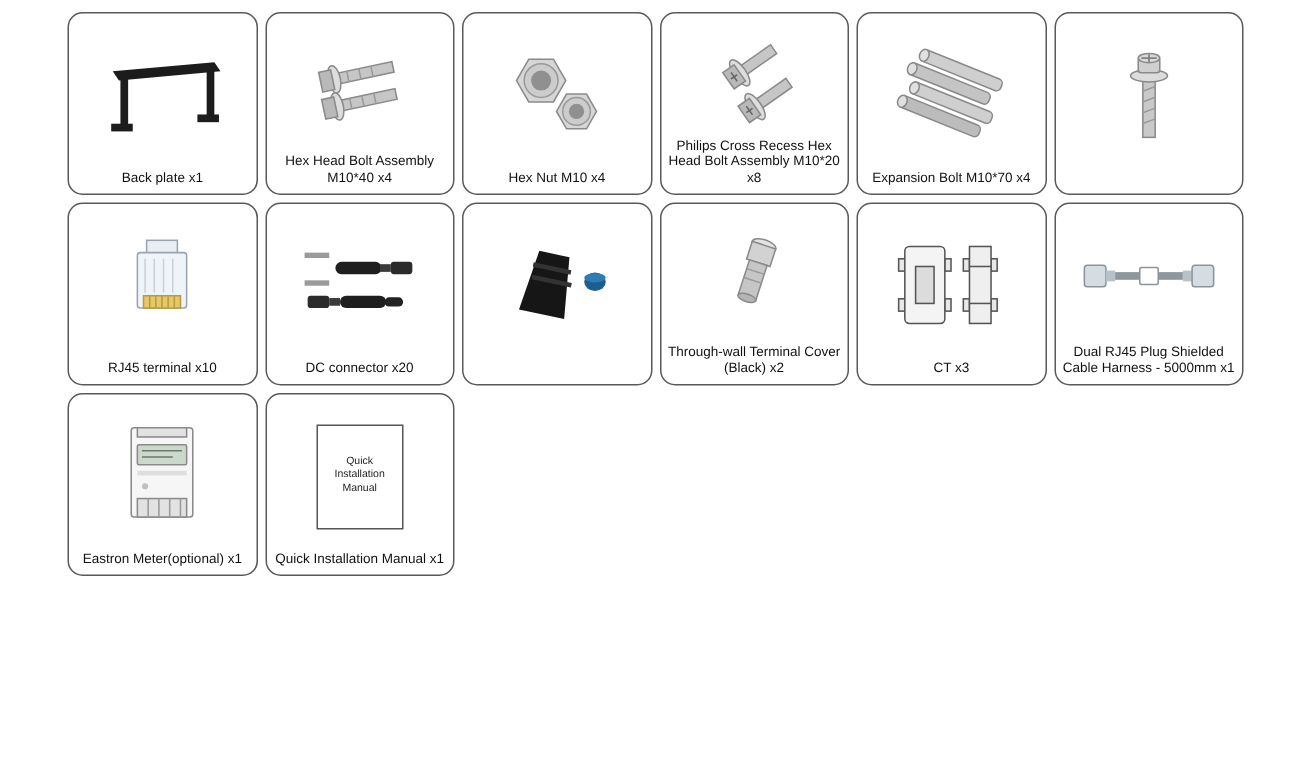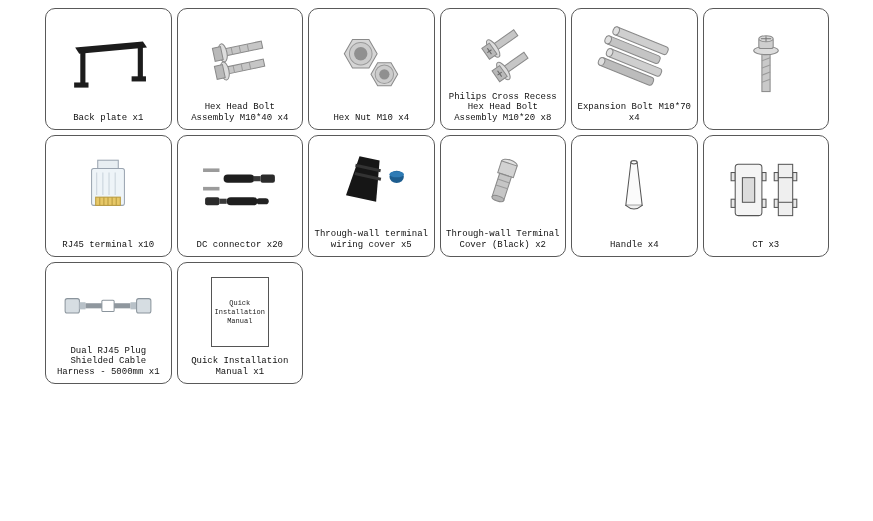--- a/index.html
+++ b/index.html
@@ -7,21 +7,20 @@
   body { font-family: "Liberation Sans", sans-serif; position: relative; }
   .grid {
     position: absolute; left: 45px; top: 8px; width: 784px;
     display: grid; grid-template-columns: repeat(6, 1fr);
     grid-auto-rows: 122px; gap: 5px;
   }
   .cell {
     border: 1px solid #595959; border-radius: 10px; background: #fff;
     display: flex; flex-direction: column; align-items: center;
     padding: 5px 4px 5px;
-    font-family: Liberation Mono, monospace;
   }
   .icon {
     flex: 1 1 auto; width: 100%;
     display: flex; align-items: center; justify-content: center;
     overflow: hidden; min-height: 0;
   }
   .icon svg { max-height: 100%; }
   .label {
     flex: 0 0 auto; font-size: 9px; line-height: 1.2; text-align: center;
     color: #111; width: 100%;
@@ -189,50 +188,39 @@
       <svg width="104" height="78" viewBox="0 0 100 76">
         <g transform="rotate(12 46 34)">
           <path d="M34 12 h20 l5 40 h-30 z" fill="#161616"></path>
           <rect x="32" y="20" width="25" height="3" fill="#333333"></rect>
           <rect x="33" y="28" width="26" height="3" fill="#333333"></rect>
         </g>
         <ellipse cx="75" cy="30" rx="7" ry="6" fill="#1d5d8f"></ellipse>
         <ellipse cx="75" cy="27.5" rx="7" ry="3" fill="#2e7bb5"></ellipse>
       </svg>
     </div>
-    <div class="label">Through-wall terminal wiring cover x5</div>
   </div>
 
   <div class="cell">
     <div class="icon">
       <svg width="104" height="78" viewBox="0 0 100 76">
         <g transform="rotate(18 50 36)">
           <ellipse cx="50" cy="16" rx="8" ry="3.5" fill="#e2e2e2" stroke="#8a8a8a"></ellipse>
           <rect x="42" y="16" width="16" height="12" fill="#d2d2d2" stroke="#8a8a8a"></rect>
           <rect x="44" y="28" width="12" height="24" fill="#c6c6c6" stroke="#8a8a8a"></rect>
           <line x1="44" y1="34" x2="56" y2="34" stroke="#9a9a9a"></line>
             <line x1="44" y1="40" x2="56" y2="40" stroke="#9a9a9a"></line>
           <ellipse cx="50" cy="52" rx="6" ry="2.5" fill="#b5b5b5" stroke="#8a8a8a"></ellipse>
         </g>
       </svg>
     </div>
     <div class="label">Through-wall Terminal Cover (Black) x2</div>
   </div>
 
 
-  <div class="cell">
-    <div class="icon">
-      <svg width="104" height="78" viewBox="0 0 100 76">
-        <polygon points="47,10 53,10 58,52 42,52" fill="#fbfbfb" stroke="#555"></polygon>
-        <ellipse cx="50" cy="10" rx="3" ry="1.6" fill="#ffffff" stroke="#555"></ellipse>
-        <path d="M42 52 Q50 59 58 52" fill="#f0f0f0" stroke="#555"></path>
-      </svg>
-    </div>
-    <div class="label">Handle x4</div>
-  </div>
 
   <div class="cell">
     <div class="icon">
       <svg width="104" height="78" viewBox="0 0 100 76">
         <rect x="16" y="20" width="4" height="8" fill="#e8e8e8" stroke="#555"></rect>
         <rect x="46" y="20" width="4" height="8" fill="#e8e8e8" stroke="#555"></rect>
         <rect x="16" y="46" width="4" height="8" fill="#e8e8e8" stroke="#555"></rect>
         <rect x="46" y="46" width="4" height="8" fill="#e8e8e8" stroke="#555"></rect>
         <rect x="20" y="12" width="26" height="50" rx="3" fill="#f4f4f4" stroke="#555"></rect>
         <rect x="27" y="25" width="12" height="24" fill="#dcdcdc" stroke="#555"></rect>
@@ -256,20 +244,39 @@
         <rect x="22" y="33.5" width="6" height="7" fill="#b8c1c8"></rect>
         <rect x="28" y="34.5" width="44" height="5" fill="#8f979e"></rect>
         <rect x="44" y="31.5" width="12" height="11" rx="1" fill="#ffffff" stroke="#8a949c"></rect>
         <rect x="72" y="33.5" width="6" height="7" fill="#b8c1c8"></rect>
         <rect x="78" y="30" width="14" height="14" rx="2" fill="#d6dde2" stroke="#8a949c"></rect>
       </svg>
     </div>
     <div class="label">Dual RJ45 Plug Shielded Cable Harness - 5000mm x1</div>
   </div>
 
+  <div class="cell">
+    <div class="icon">
+      <svg width="104" height="78" viewBox="0 0 100 76">
+        <rect x="30" y="6" width="40" height="58" rx="2" fill="#f6f6f6" stroke="#8a8a8a"></rect>
+        <rect x="34" y="6" width="32" height="6" fill="#e2e2e2" stroke="#8a8a8a"></rect>
+        <rect x="34" y="17" width="32" height="13" rx="1" fill="#cdd8cd" stroke="#8a8a8a"></rect>
+        <line x1="37" y1="21" x2="63" y2="21" stroke="#6a7a6a"></line>
+        <line x1="37" y1="25" x2="57" y2="25" stroke="#6a7a6a"></line>
+        <rect x="34" y="34" width="32" height="3" fill="#dedede"></rect>
+        <circle cx="39" cy="44" r="2" fill="#c0c0c0"></circle>
+        <rect x="34" y="52" width="32" height="12" fill="#e2e2e2" stroke="#8a8a8a"></rect>
+        <line x1="41" y1="52" x2="41" y2="64" stroke="#9a9a9a"></line>
+        <line x1="48" y1="52" x2="48" y2="64" stroke="#9a9a9a"></line>
+        <line x1="55" y1="52" x2="55" y2="64" stroke="#9a9a9a"></line>
+        <line x1="62" y1="52" x2="62" y2="64" stroke="#9a9a9a"></line>
+      </svg>
+    </div>
+    <div class="label">Eastron Meter(optional) x1</div>
+  </div>
 
 
   <div class="cell">
     <div class="icon">
       <div class="manual-box">
         <div class="manual-text">Quick Installation Manual</div>
       </div>
     </div>
     <div class="label">Quick Installation Manual x1</div>
   </div>

